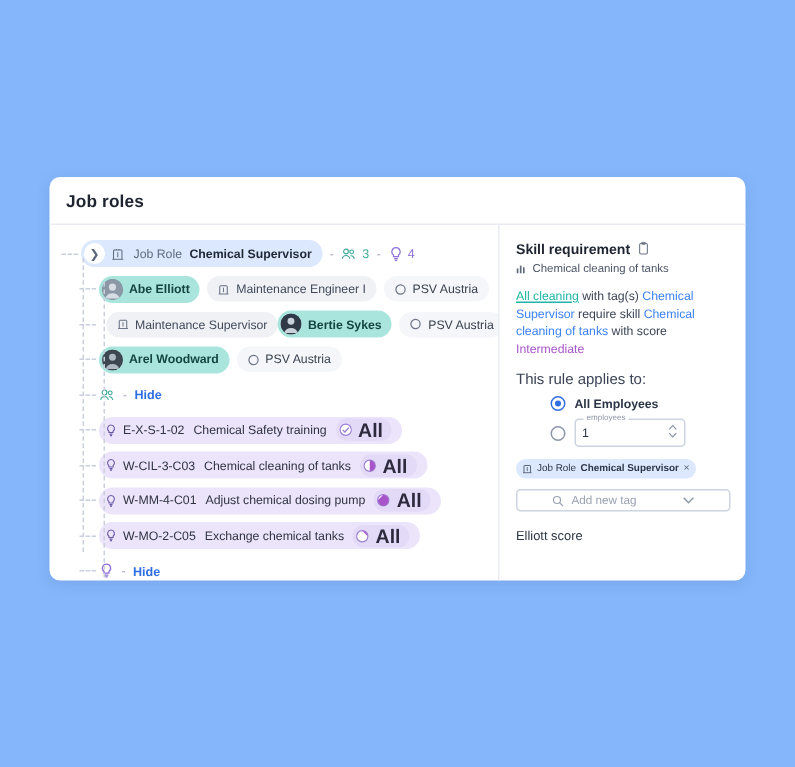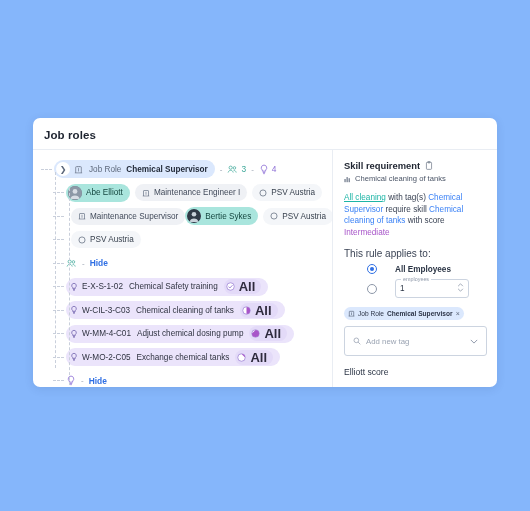--- a/index.html
+++ b/index.html
@@ -79,21 +79,21 @@
     color: #5a6679;
     display: inline-flex; align-items: center; justify-content: center;
     font-size: 8px; margin-right: 4px;
     flex: none;
   }
   .chip-role .lbl-muted { color: #5d6madd; color: #5f6a7d; margin: 0 5px 0 3px; }
   .chip-role .lbl-strong { font-weight: bold; color: #1f2735; }
   .chip-person {
     background: #a9e5dd;
     color: #14463f;
-    font-weight: normal;
+    font-weight: bold;
     padding-left: 2px;
     height: 18px;
   }
   .avatar {
     width: 14px; height: 14px; border-radius: 50%;
     background: #6f7c8c;
     margin-right: 4px;
     flex: none;
     display: inline-flex; align-items: center; justify-content: center;
     overflow: hidden;
@@ -156,21 +156,21 @@
     margin-bottom: 9px;
   }
   .rule {
     font-size: 8.2px; line-height: 11.5px;
     color: #3b4455; margin-bottom: 10px;
   }
   .t-teal { color: #1eb5a6; text-decoration: underline; }
   .t-blue { color: #3b82f6; }
   .t-purple { color: #a855c9; }
   .lbl { font-size: 10px; color: #3b4455; margin-bottom: 5px; }
-  .radio-row { display: flex; align-items: center; gap: 18px; margin-bottom: 5px; padding-left: 23px; }
+  .radio-row { display: flex; align-items: center; gap: 6px; margin-bottom: 5px; padding-left: 23px; }
   .radio {
     width: 10px; height: 10px; border-radius: 50%;
     border: 1.2px solid #8d97a8; flex: none;
     position: relative; background: #fff;
   }
   .radio.on { border-color: #2f6fe4; }
   .radio.on::after {
     content:""; position:absolute; left:2px; top:2px;
     width: 4px; height: 4px; border-radius: 50%; background: #2f6fe4;
   }
@@ -195,22 +195,22 @@
     display: inline-flex; align-items: center;
     background: #dbe8fd; border-radius: 8px;
     height: 13px; padding: 0 4px;
     font-size: 6.6px; color: #2d3548; gap: 3px;
   }
   .tag-chip .tstrong { font-weight: bold; }
   .tag-x { color: #5f6a7d; font-size: 7px; cursor: pointer; }
   .search-box {
     margin-top: 5px;
     border: 1px solid #ccd4e0; border-radius: 3px;
-    height: 30px; display: flex; align-items: center;
-    padding: 0 8px; gap: 5px; background: #fff;
+    height: 15px; display: flex; align-items: center;
+    padding: 0 23px; gap: 5px; background: #fff;
   }
   .search-box .ph { font-size: 7.8px; color: #9aa3b2; flex: 1; }
 </style>
 </head>
 <body>
 
 <div class="card">
 
   <div class="card-title">Job roles</div>
 
@@ -309,20 +309,30 @@
             <svg width="8" height="8" viewBox="0 0 12 12">
                 <circle cx="6" cy="6" r="4.6" fill="none" stroke="#6b7585" stroke-width="1.2"></circle>
               </svg>
           </span>
           <span>PSV Austria</span>
         </div>
       </div>
 
       <div class="row indent-1">
         <div class="elbow"></div>
+        <div class="chip chip-person">
+          <span class="avatar">
+            <svg width="14" height="14" viewBox="0 0 14 14">
+                <circle cx="7" cy="7" r="7" fill="#3c4752"></circle>
+                <circle cx="7" cy="5.2" r="2.3" fill="#aeb9c4"></circle>
+                <path d="M2.4 13c.7-2.3 2.4-3.4 4.6-3.4S10.9 10.7 11.6 13z" fill="#aeb9c4"></path>
+              </svg>
+          </span>
+          <span>Arel Woodward</span>
+        </div>
         <div class="chip chip-outline" style="margin-left:5px;">
           <span class="ico mini-ico">
             <svg width="8" height="8" viewBox="0 0 12 12">
                 <circle cx="6" cy="6" r="4.6" fill="none" stroke="#6b7585" stroke-width="1.2"></circle>
               </svg>
           </span>
           <span>PSV Austria</span>
         </div>
       </div>
 

